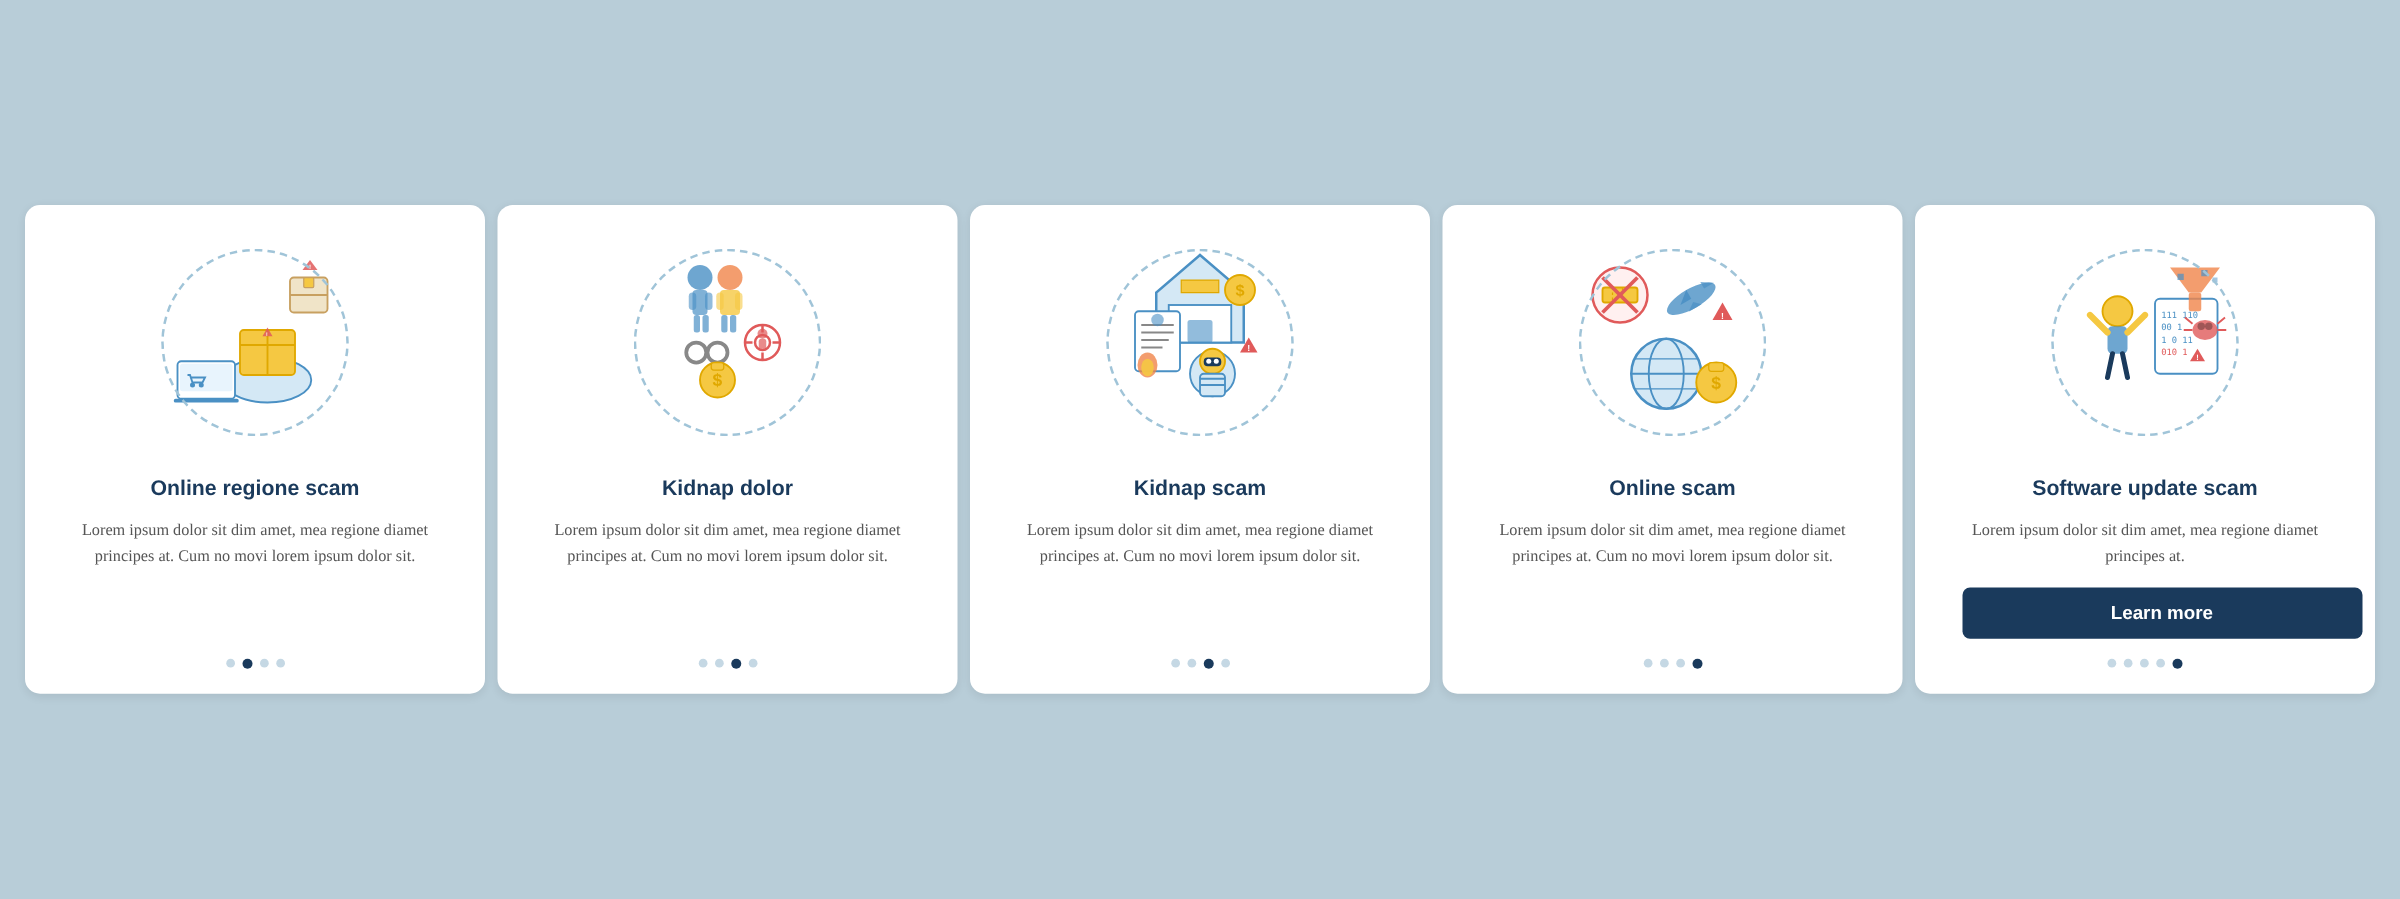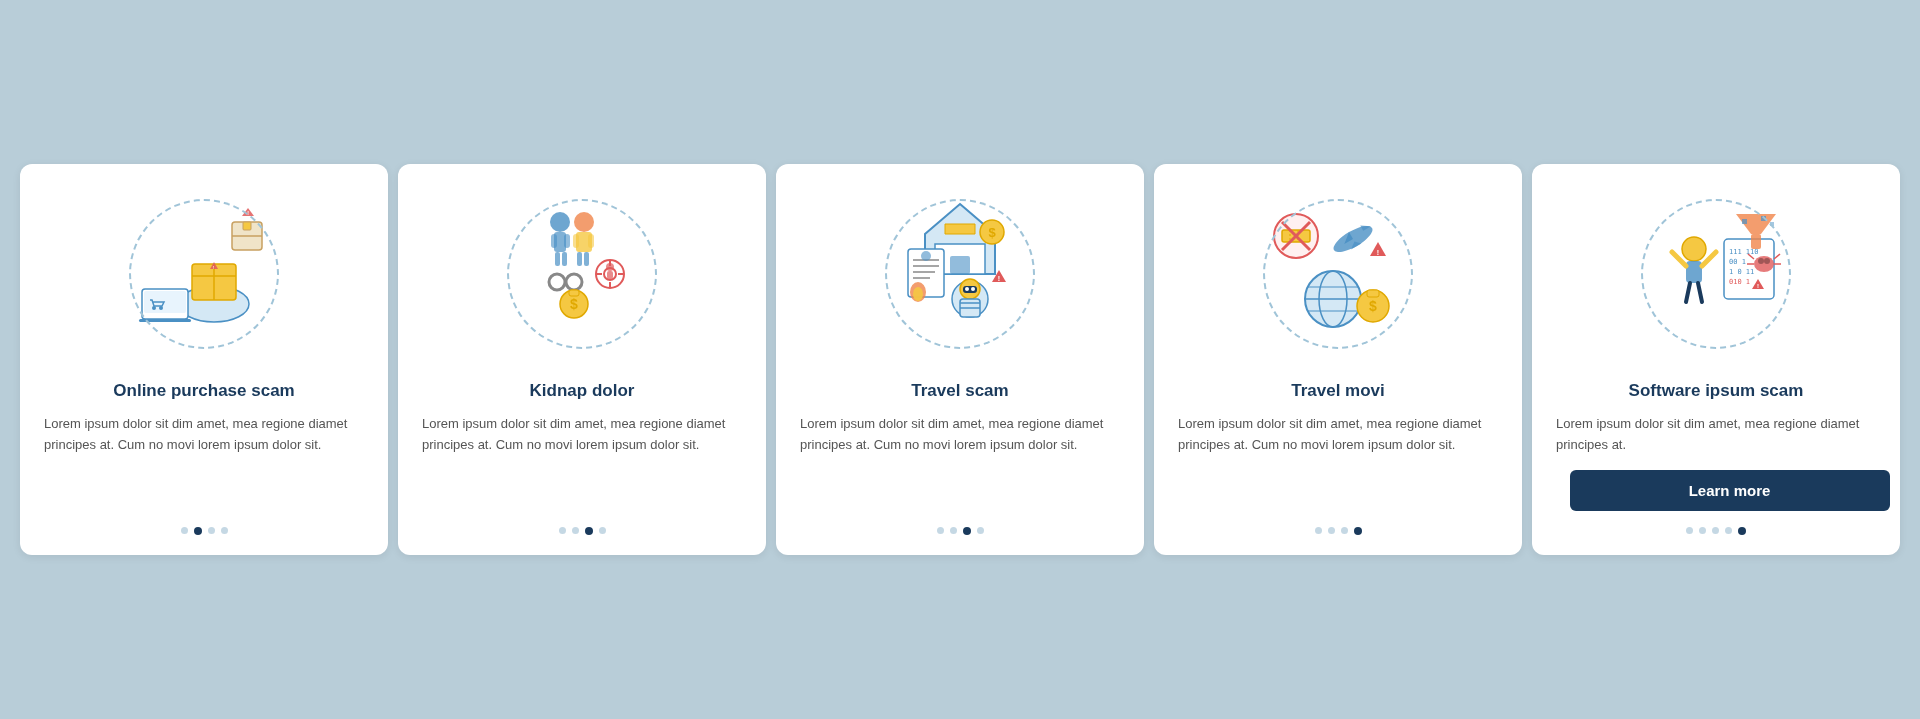--- a/index.html
+++ b/index.html
@@ -61,24 +61,25 @@
       font-weight: 700;
       color: #1a3a5c;
       text-align: center;
       margin-bottom: 12px;
       line-height: 1.3;
     }
 
     .card-text {
       font-size: 13px;
       color: #555;
-      text-align: left;
+      text-align: center;
       line-height: 1.6;
       flex: 1;
       width: 100%;
+      font-family: Liberation Serif, serif;
     }
 
     .dots-container {
       display: flex;
       gap: 6px;
       margin-top: 16px;
       align-items: center;
       justify-content: center;
     }
 
@@ -137,21 +138,21 @@
         <rect x="15" y="125" width="52" height="3" rx="1.5" fill="#4a90c4"></rect>
 
         <rect x="108" y="28" width="30" height="28" rx="3" fill="#f0e4c8" stroke="#c8a060" stroke-width="1.5"></rect>
         <line x1="108" y1="42" x2="138" y2="42" stroke="#c8a060" stroke-width="1.5"></line>
         <rect x="119" y="28" width="8" height="8" rx="1" fill="#f5c842" stroke="#c8a060" stroke-width="1"></rect>
 
         <polygon points="118,22 130,22 124,14" fill="#e05a5a" opacity="0.85"></polygon>
         <text x="124" y="21" fill="white" font-size="5" font-weight="bold" text-anchor="middle">!</text>
       </svg>
     </div>
-    <div class="card-title">Online purchase scam</div>
+    <div class="card-title">Online regione scam</div>
     <div class="card-text">Lorem ipsum dolor sit dim amet, mea regione diamet principes at. Cum no movi lorem ipsum dolor sit.</div>
     <div class="dots-container">
       <div class="dot"></div>
       <div class="dot active"></div>
       <div class="dot"></div>
       <div class="dot"></div>
     </div>
   </div>
 
   <div class="card">
@@ -235,21 +236,21 @@
         <circle cx="93" cy="95" r="2" fill="white"></circle>
 
         <rect x="80" y="105" width="20" height="18" rx="3" fill="#d4e8f5" stroke="#4a90c4" stroke-width="1.5"></rect>
         <line x1="80" y1="109" x2="100" y2="109" stroke="#4a90c4" stroke-width="1.5"></line>
         <line x1="80" y1="114" x2="100" y2="114" stroke="#4a90c4" stroke-width="1.5"></line>
 
         <polygon points="112,88 126,88 119,76" fill="#e05a5a"></polygon>
         <text x="119" y="87" font-size="7" font-weight="bold" fill="white" text-anchor="middle">!</text>
       </svg>
     </div>
-    <div class="card-title">Travel scam</div>
+    <div class="card-title">Kidnap scam</div>
     <div class="card-text">Lorem ipsum dolor sit dim amet, mea regione diamet principes at. Cum no movi lorem ipsum dolor sit.</div>
     <div class="dots-container">
       <div class="dot"></div>
       <div class="dot"></div>
       <div class="dot active"></div>
       <div class="dot"></div>
     </div>
   </div>
 
   <div class="card">
@@ -279,21 +280,21 @@
         <line x1="52" y1="28" x2="24" y2="56" stroke="#e05a5a" stroke-width="3"></line>
 
         <circle cx="115" cy="112" r="16" fill="#f5c842" stroke="#e0a800" stroke-width="1.5"></circle>
         <text x="115" y="117" font-size="14" text-anchor="middle" fill="#e0a800" font-weight="bold">$</text>
         <rect x="109" y="96" width="12" height="7" rx="2" fill="#f5c842" stroke="#e0a800" stroke-width="1"></rect>
 
         <polygon points="112,62 128,62 120,48" fill="#e05a5a"></polygon>
         <text x="120" y="61" font-size="7" font-weight="bold" fill="white" text-anchor="middle">!</text>
       </svg>
     </div>
-    <div class="card-title">Travel movi</div>
+    <div class="card-title">Online scam</div>
     <div class="card-text">Lorem ipsum dolor sit dim amet, mea regione diamet principes at. Cum no movi lorem ipsum dolor sit.</div>
     <div class="dots-container">
       <div class="dot"></div>
       <div class="dot"></div>
       <div class="dot"></div>
       <div class="dot active"></div>
     </div>
   </div>
 
   <div class="card">
@@ -330,21 +331,21 @@
         <line x1="138" y1="70" x2="145" y2="70" stroke="#e05a5a" stroke-width="1.5"></line>
 
         <polygon points="100,20 140,20 125,40 115,40" fill="#f0844a" opacity="0.8"></polygon>
         <rect x="115" y="40" width="10" height="15" rx="2" fill="#f0844a" opacity="0.8"></rect>
 
         <rect x="106" y="25" width="5" height="5" fill="#4a90c4" opacity="0.7"></rect>
         <rect x="125" y="22" width="5" height="5" fill="#4a90c4" opacity="0.7"></rect>
         <rect x="134" y="28" width="4" height="4" fill="#4a90c4" opacity="0.5"></rect>
       </svg>
     </div>
-    <div class="card-title">Software ipsum scam</div>
+    <div class="card-title">Software update scam</div>
     <div class="card-text">Lorem ipsum dolor sit dim amet, mea regione diamet principes at.</div>
     <button class="learn-more-btn">Learn more</button>
     <div class="dots-container">
       <div class="dot"></div>
       <div class="dot"></div>
       <div class="dot"></div>
       <div class="dot"></div>
       <div class="dot active"></div>
     </div>
   </div>

